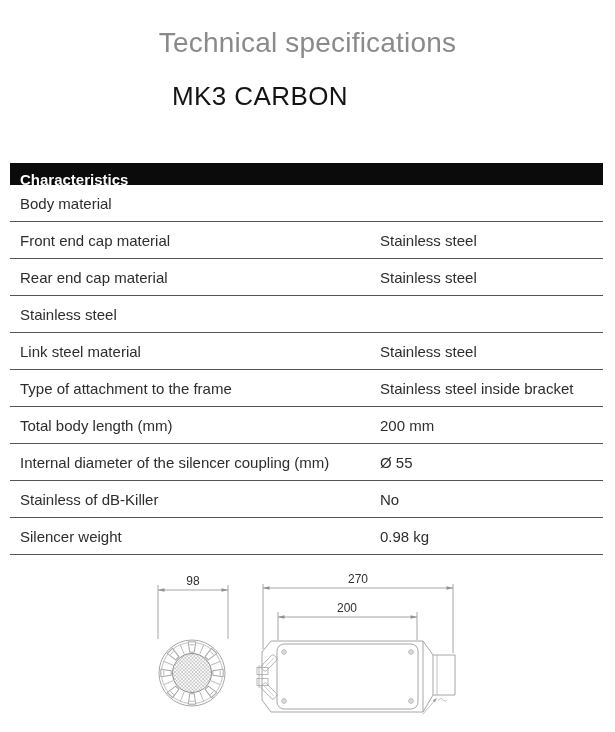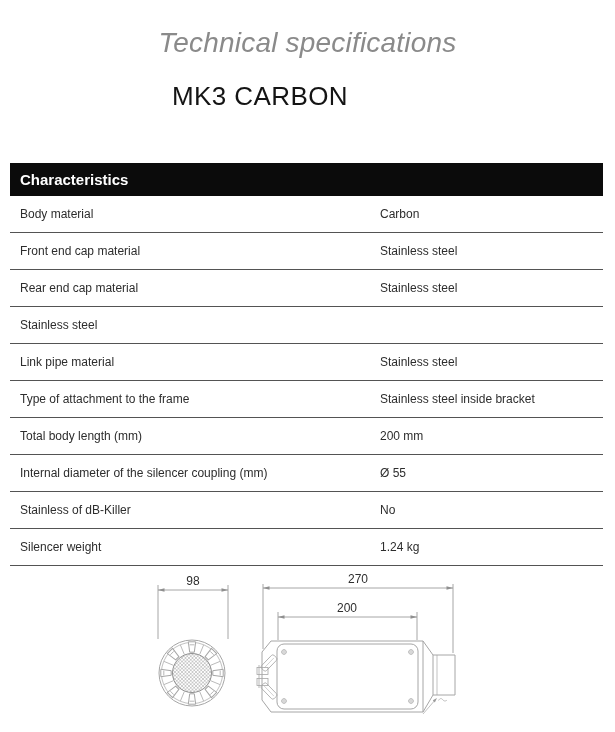--- a/index.html
+++ b/index.html
@@ -2,37 +2,37 @@
 <html><head>
 <meta charset="utf-8">
 <style>
   html,body{margin:0;padding:0;}
   body{
     width:615px;height:732px;position:relative;background:#ffffff;
     font-family:"Liberation Sans",sans-serif;overflow:hidden;
   }
   .page-title{
     position:absolute;top:27px;left:0;width:615px;text-align:center;
-    font-size:28px;font-weight:400;color:#8a8a8a;letter-spacing:.2px;font-style:italic;
+    font-size:28px;font-weight:400;color:#8a8a8a;letter-spacing:.2px;
   }
   .product-name{
     position:absolute;top:81px;left:0;width:520px;text-align:center;
     font-size:26px;font-weight:400;color:#141414;letter-spacing:.4px;
   }
   .spec-table{
     position:absolute;top:163px;left:10px;width:593px;
   }
   .spec-table .thead{
-    background:#0b0b0b;color:#ffffff;height:33px;line-height:33px;
+    background:#0b0b0b;color:#ffffff;height:22px;line-height:33px;
     font-size:15px;font-weight:700;padding-left:10px;box-sizing:border-box;
   }
   .spec-table .row{
     display:grid;grid-template-columns:360px 1fr;align-items:center;
     height:37px;box-sizing:border-box;border-bottom:1px solid #545454;
-    padding-left:10px;font-size:12px;color:#2d2d2d;
+    padding-left:10px;font-size:15px;color:#2d2d2d;
   }
   .spec-table .row .label{white-space:nowrap;}
   .spec-table .row .value{white-space:nowrap;}
   .drawing{
     position:absolute;left:135px;top:573px;width:350px;height:159px;
   }
   svg text{font-family:"Liberation Sans",sans-serif;font-size:12px;fill:#2e2e2e;}
 </style>
 </head>
 <body>
@@ -40,56 +40,55 @@
 <div>
 
   <div class="page-title">Technical specifications</div>
   <div class="product-name">MK3 CARBON</div>
 
   <div class="spec-table">
     <div class="thead">Characteristics</div>
 
     <div class="row">
       <span class="label">Body material</span>
-      <span class="value">Carbon</span>
     </div>
     <div class="row">
       <span class="label">Front end cap material</span>
       <span class="value">Stainless steel</span>
     </div>
     <div class="row">
       <span class="label">Rear end cap material</span>
       <span class="value">Stainless steel</span>
     </div>
     <div class="row">
       <span class="value">Stainless steel</span>
     </div>
     <div class="row">
-      <span class="label">Link pipe material</span>
+      <span class="label">Link steel material</span>
       <span class="value">Stainless steel</span>
     </div>
     <div class="row">
       <span class="label">Type of attachment to the frame</span>
       <span class="value">Stainless steel inside bracket</span>
     </div>
     <div class="row">
       <span class="label">Total body length (mm)</span>
       <span class="value">200 mm</span>
     </div>
     <div class="row">
       <span class="label">Internal diameter of the silencer coupling (mm)</span>
       <span class="value">Ø 55</span>
     </div>
     <div class="row">
       <span class="label">Stainless of dB-Killer</span>
       <span class="value">No</span>
     </div>
     <div class="row">
       <span class="label">Silencer weight</span>
-      <span class="value">1.24 kg</span>
+      <span class="value">0.98 kg</span>
     </div>
   </div>
 
   <svg class="drawing" viewBox="135 573 350 159" xmlns="http://www.w3.org/2000/svg">
     <defs>
       <pattern id="mesh" width="3.5" height="3.5" patternUnits="userSpaceOnUse">
         <path d="M0,3.5 L3.5,0 M0,0 L3.5,3.5" stroke="#9c9c9c" stroke-width="0.5"></path>
       </pattern>
       <g id="tab">
         <path d="M188.3,641.8 h7.4 l-1.4,10.4 h-4.6 Z" fill="#ffffff" stroke="#a6a6a6" stroke-width="1"></path>

